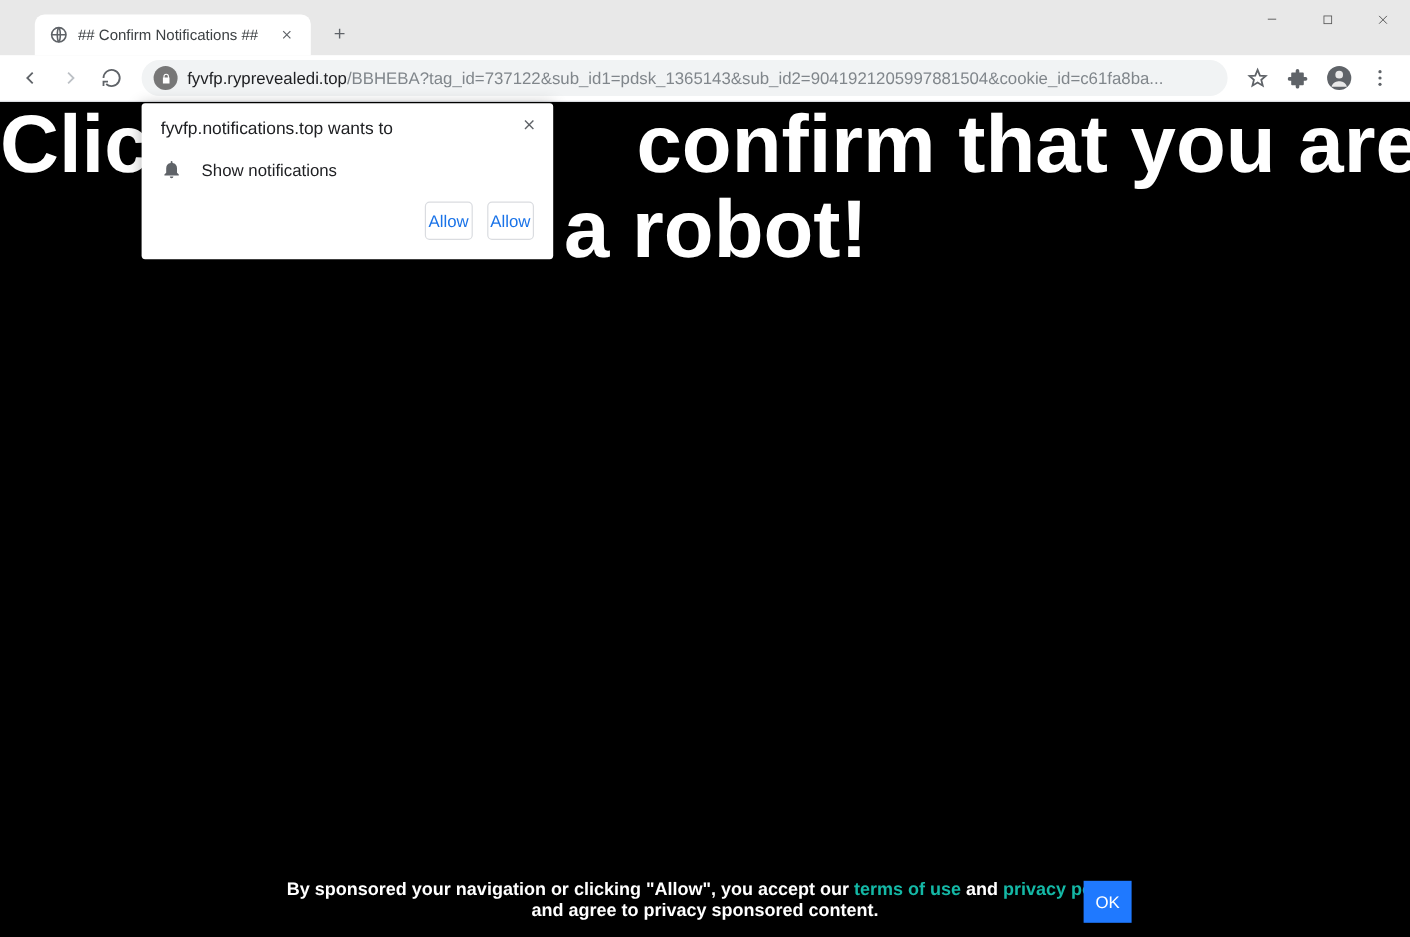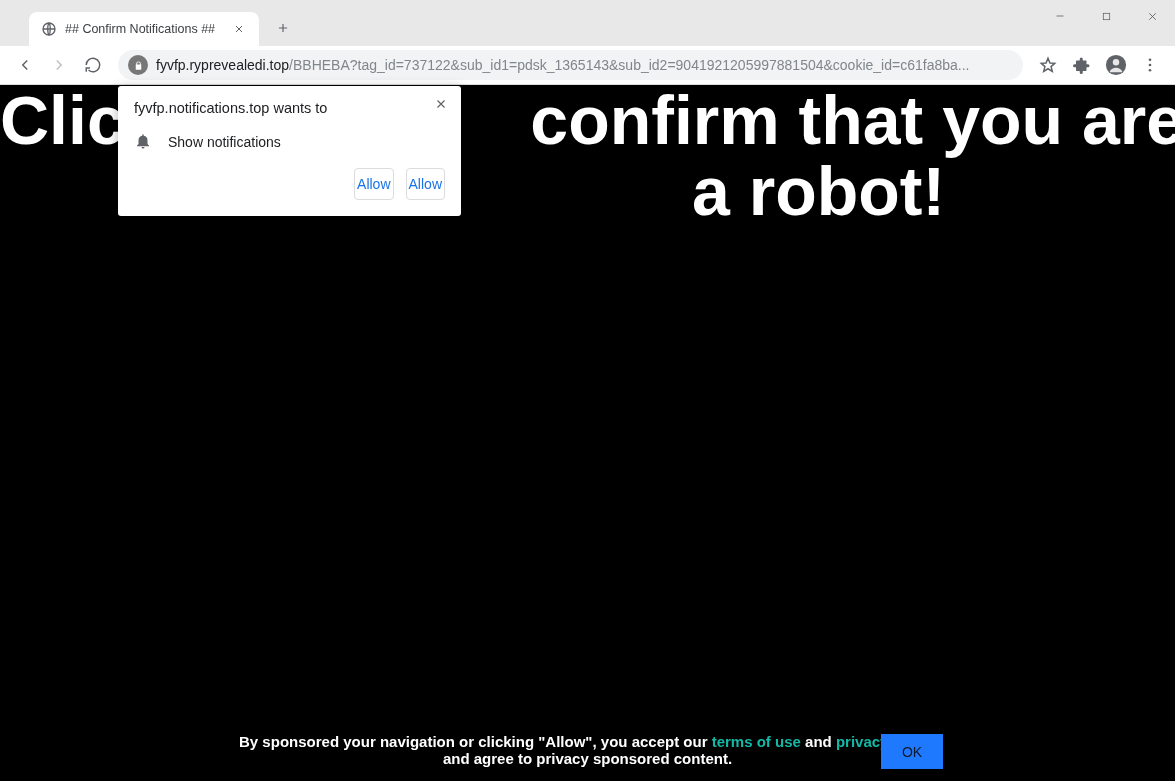--- a/index.html
+++ b/index.html
@@ -132,21 +132,21 @@
   color: #fff;
 }
 .headline {
   font-family: Arial, sans-serif;
   font-weight: 900;
   font-size: 68px;
   line-height: 1.05;
   padding: 0 8px 0 0;
 }
 .headline-row1 { white-space: nowrap; }
-.headline-row2 { padding-left: 470px; text-align: center; }
+.headline-row2 { padding-left: 470px; }
 
 
 .perm-popup {
   position: absolute;
   left: 118px;
   top: 86px;
   width: 343px;
   background: #fff;
   color: #202124;
   border-radius: 3px;
@@ -193,23 +193,23 @@
   font-weight: bold;
   color: #fff;
   width: 100%;
 }
 .consent a { color: #14b8a6; text-decoration: none; }
 .ok-btn {
   position: absolute;
   right: 232px;
   bottom: 12px;
   background: #1f79ff;
-  color: #0f172a;
+  color: #ffffff;
   border: none;
-  width: 62px; height: 35px;
+  width: 40px; height: 35px;
   font-size: 14px;
   cursor: pointer;
 }
 </style>
 </head>
 <body>
 
 <div class="titlebar">
   <div class="tabs-strip">
     <div class="tab">

